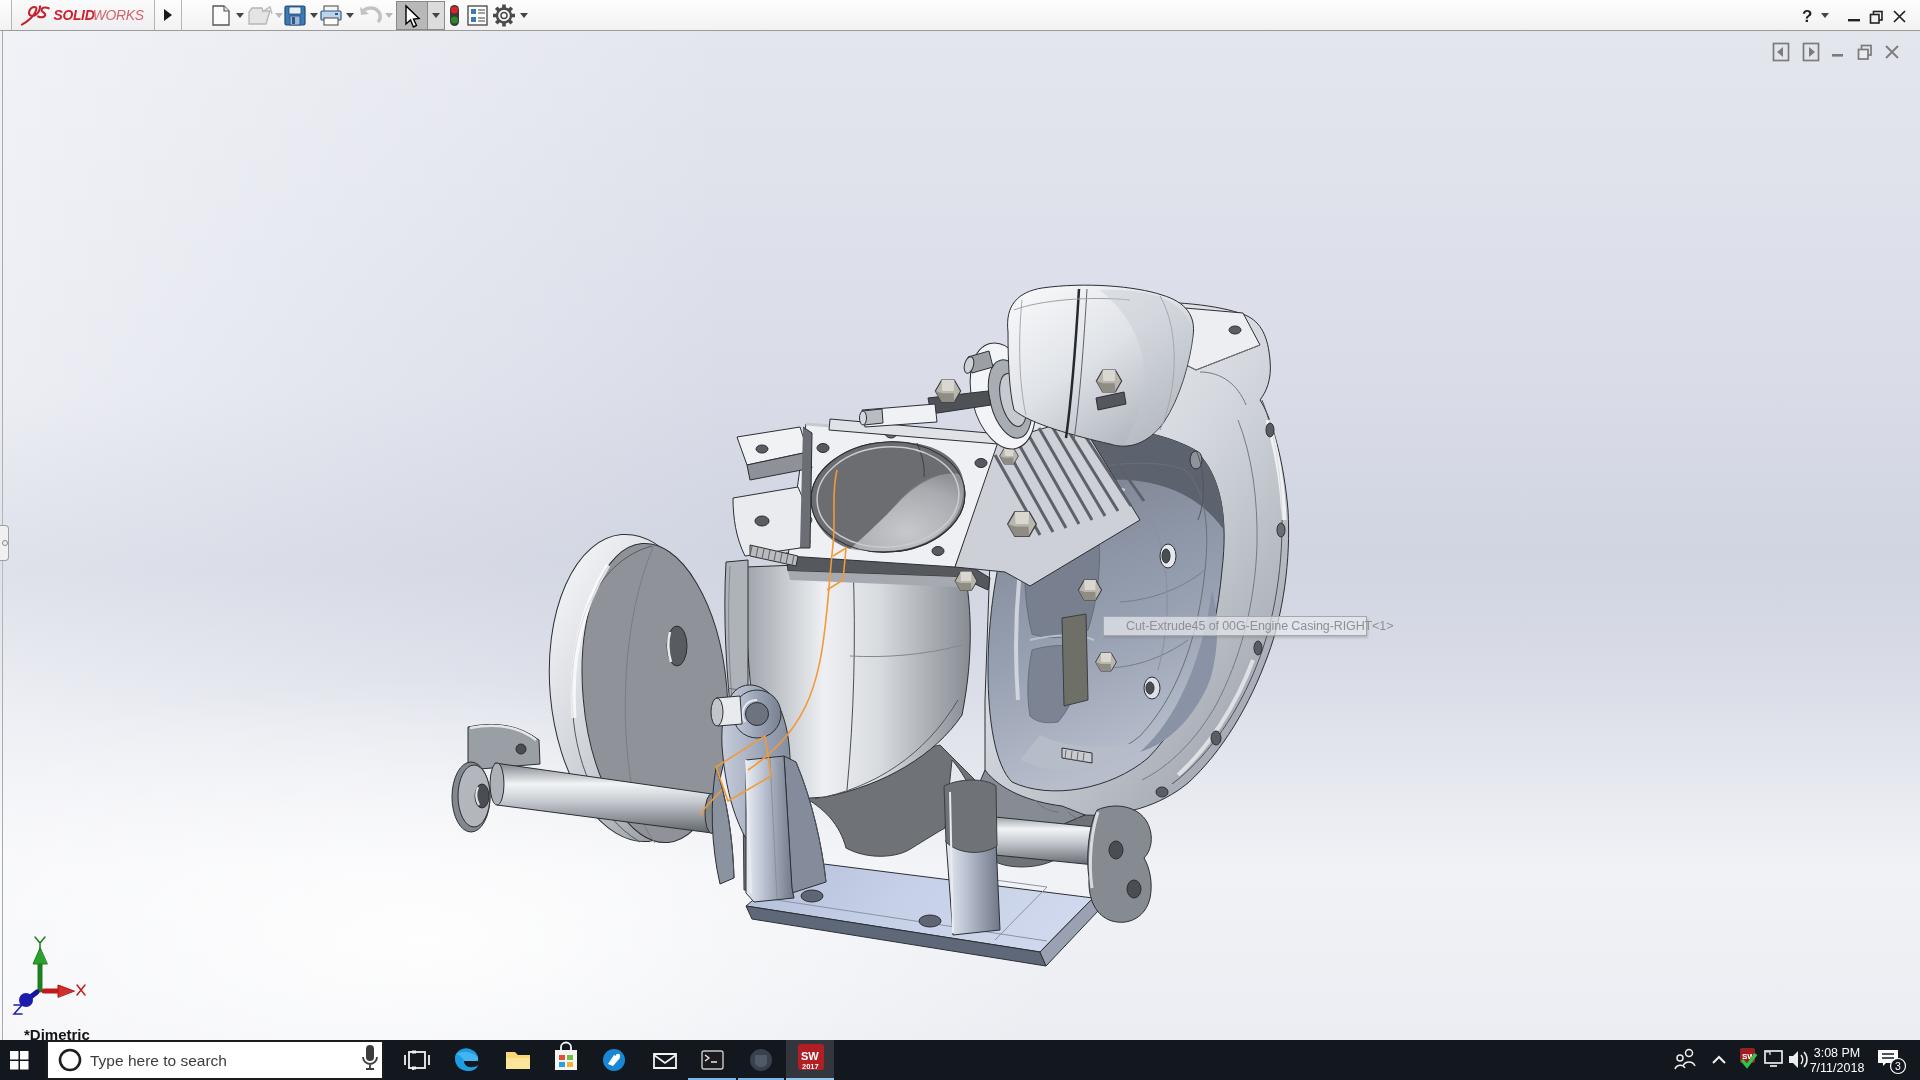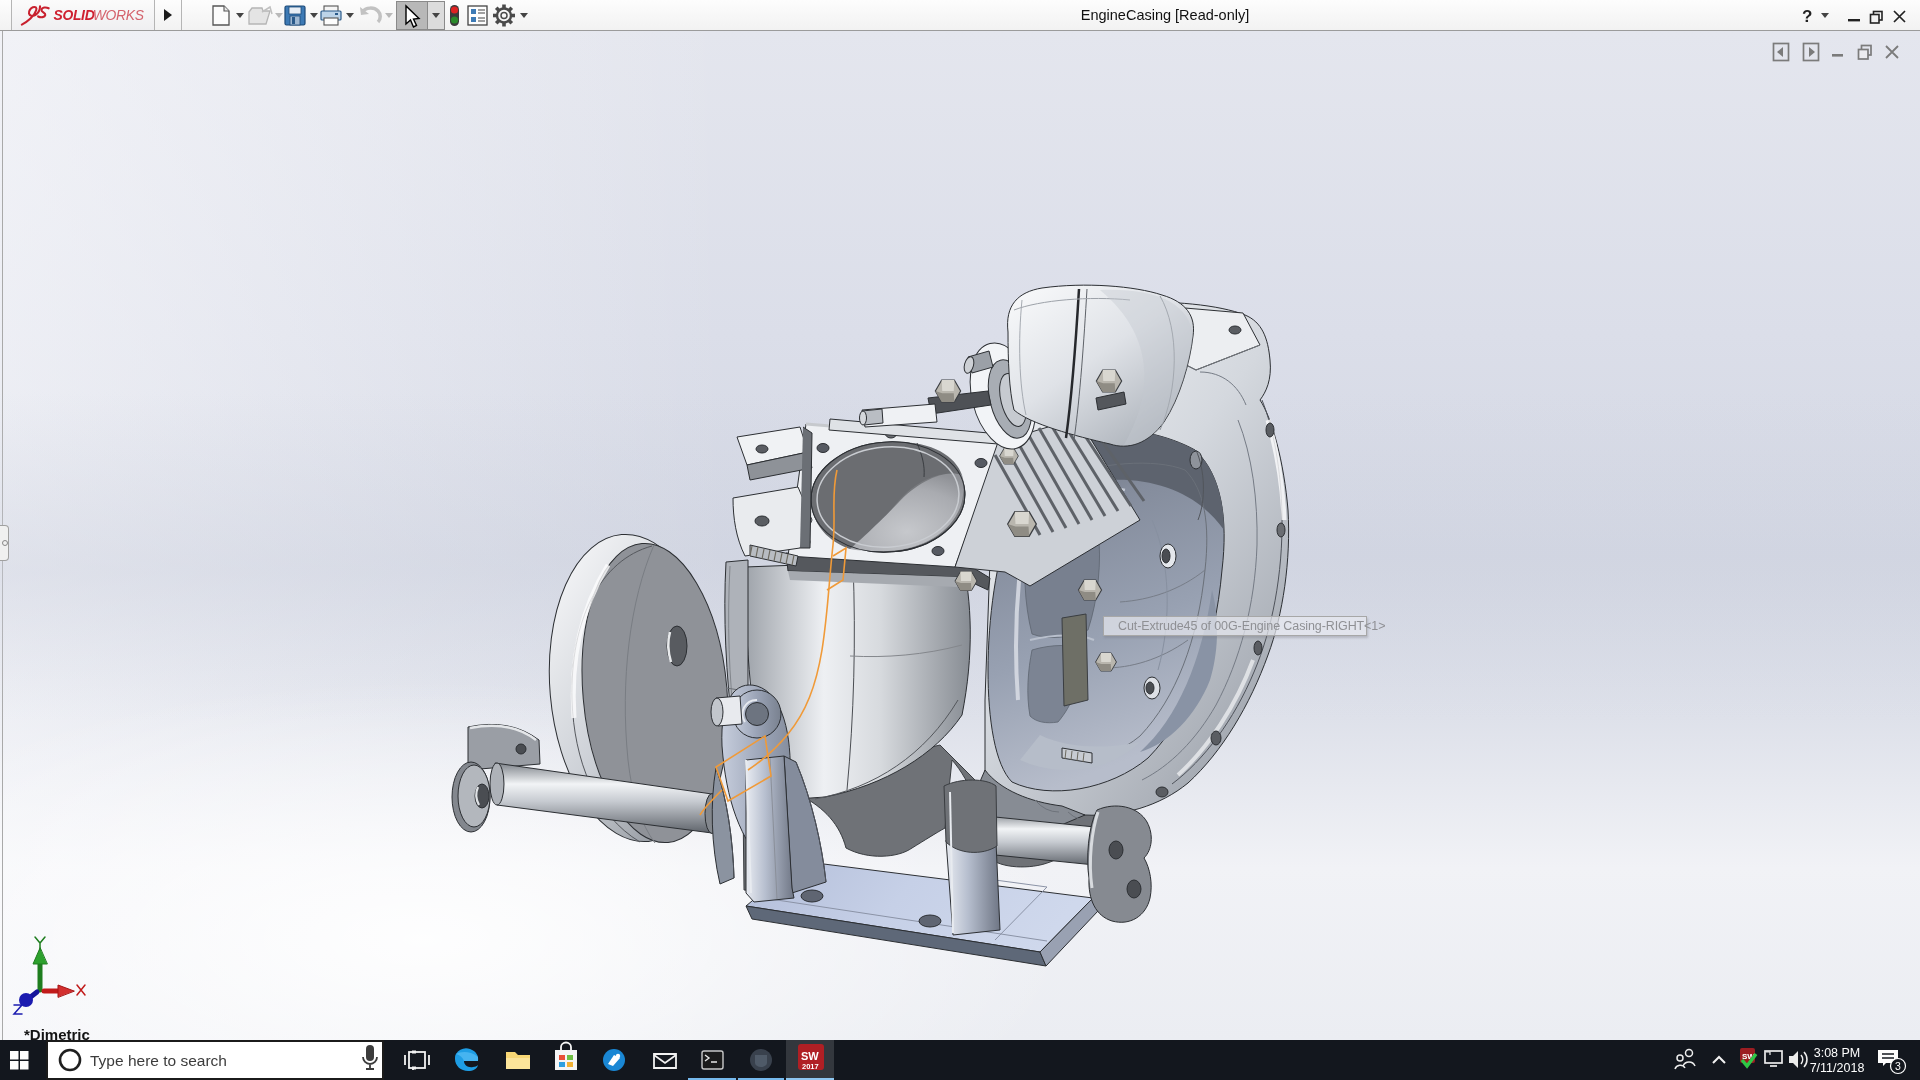--- a/index.html
+++ b/index.html
@@ -26,21 +26,21 @@
 }
 #viewport:before { content:""; position:absolute; left:2px; top:0; bottom:0; width:1px; background:#a9a9a9; }
 #vgrad2 { position:absolute; left:0; top:360px; width:100%; height:330px;
   background:linear-gradient(180deg, rgba(208,212,224,0) 0%, rgba(206,210,223,0.4) 55%, rgba(208,212,224,0) 100%); }
 #sidetab { position:absolute; left:0px; top:494px; width:9px; height:36px; background:#f0f0f0;
   border:1px solid #a0a0a0; border-left:none; border-radius:0 4px 4px 0; }
 #sidetab:after { content:""; position:absolute; left:2px; top:14px; width:4px; height:4px; border-radius:50%; border:1px solid #888; }
 #dimetric { position:absolute; left:24px; top:995px; font-size:15px; font-weight:bold; color:#141414; }
 #tooltip { position:absolute; left:1103px; top:585px; width:264px; height:20px;
   background:rgba(230,232,238,0.72); border:1px solid #a7a7a7; box-shadow:1px 2px 2px rgba(120,120,130,0.35);
-  font-size:12.5px; color:#8f9094; padding-left:14px; line-height:19px; letter-spacing:-0.1px; white-space:nowrap; }
+  font-size:12.5px; color:#8f9094; padding-left:22px; line-height:19px; letter-spacing:-0.1px; white-space:nowrap; }
 #taskbar { position:absolute; left:0; top:1040px; width:1920px; height:40px; background:#13171e; }
 </style>
 </head>
 <body>
 <div id="titlebar">
   <div id="logo">
     <svg width="142" height="28" viewBox="0 0 142 28">
       <path d="M4 24 C10 21 17 15 19 9 C20 6 18 5 15.5 6 C13 7 11 10 11.5 12.5 C12 15 15 15.5 18 14 C21 12 23 8 23 5" stroke="#c8202e" stroke-width="2.2" fill="none" stroke-linecap="round"></path>
       <path d="M32 7 C29 5.5 25 6 24.5 8.5 C24 11 29 11.5 28.5 14 C28 16.5 24 17 21 15.5" stroke="#c8202e" stroke-width="2.2" fill="none" stroke-linecap="round"></path>
       <text x="37" y="19" font-family="Liberation Sans,sans-serif" font-style="italic" font-weight="bold" font-size="14.5" fill="#cf2030" letter-spacing="-0.3">SOLID</text>
@@ -97,21 +97,20 @@
         <rect x="-11" y="-1.8" width="4" height="3.6"></rect>
           <rect x="7" y="-1.8" width="4" height="3.6"></rect>
         <rect x="-1.8" y="-11" width="3.6" height="4" transform="rotate(45)"></rect>
         <rect x="-1.8" y="7" width="3.6" height="4" transform="rotate(45)"></rect>
         <rect x="-11" y="-1.8" width="4" height="3.6" transform="rotate(45)"></rect>
         <rect x="7" y="-1.8" width="4" height="3.6" transform="rotate(45)"></rect>
       </g>
     </g>
     <path d="M520 13 l8 0 l-4 5 Z" fill="#444"></path>
   </svg>
-  <div id="apptitle">EngineCasing [Read-only]</div>
   <svg width="140" height="31" viewBox="0 0 140 31" style="position:absolute;right:0px;top:0;">
     <text x="22" y="22" font-size="17" font-weight="bold" fill="#222" font-family="Liberation Sans,sans-serif">?</text>
     <path d="M41 13 l8 0 l-4 5 Z" fill="#444"></path>
     <rect x="68" y="19" width="12" height="2.4" fill="#222"></rect>
     <rect x="93.5" y="11.5" width="8.5" height="8.5" fill="none" stroke="#222" stroke-width="1.6"></rect>
     <rect x="90.5" y="14.5" width="8.5" height="8.5" fill="#f2f2f2" stroke="#222" stroke-width="1.6"></rect>
     <path d="M114 11 L125 22 M125 11 L114 22" stroke="#222" stroke-width="1.7"></path>
   </svg>
 </div>
 <svg width="150" height="30" viewBox="0 0 150 30" style="position:absolute;right:0px;top:38px;z-index:10;">

